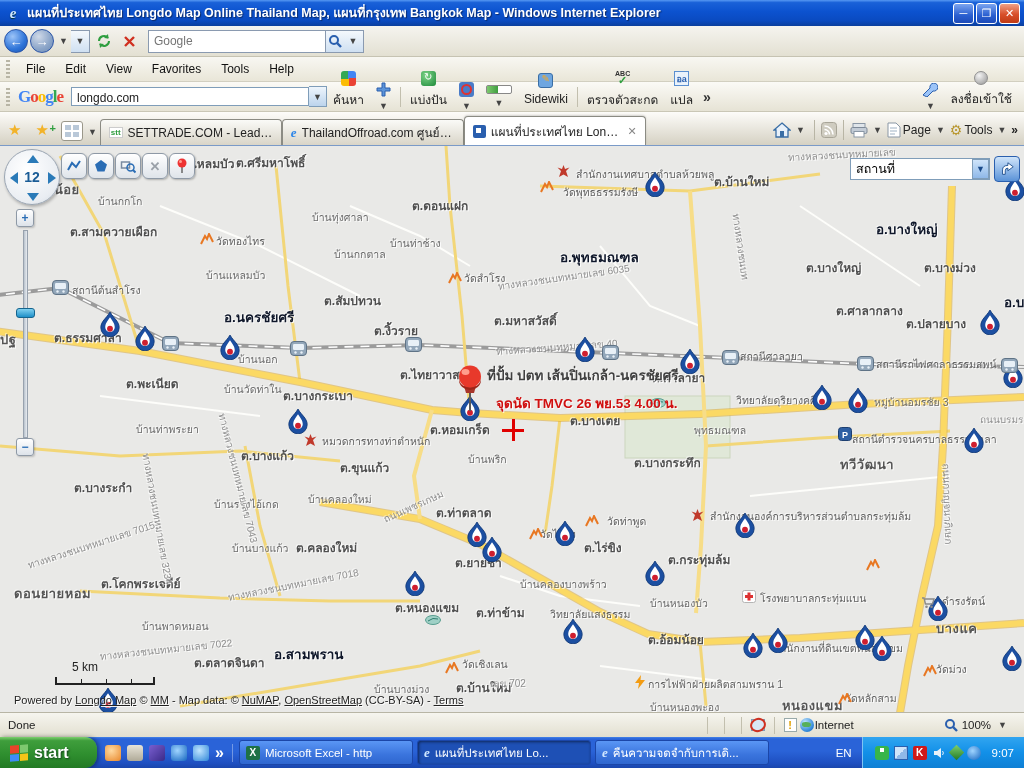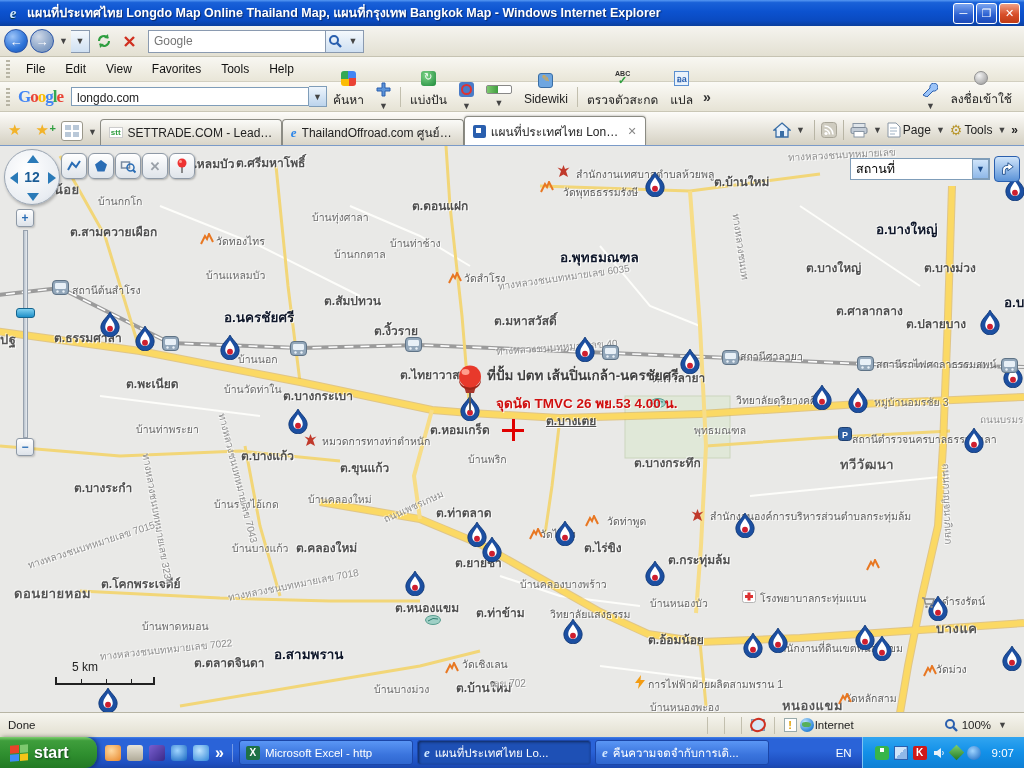--- a/index.html
+++ b/index.html
@@ -440,21 +440,21 @@
         <span class="lbl2 v" style="left: 238px; top: 205px;">บ้านนอก</span>
         <span class="lbl2 p" style="left: 740px; top: 202px;">สถานีศาลายา</span>
         <span class="lbl2 p" style="left: 876px; top: 210px;">สถานีรถไฟศาลาธรรมสพน์</span>
         <span class="lbl2 d" style="left: 652px; top: 222px;">ต.ศาลายา</span>
         <span class="lbl2 d" style="left: 400px; top: 219px;">ต.ไทยาวาส</span>
         <span class="lbl2 d" style="left: 126px; top: 228px;">ต.พะเนียด</span>
         <span class="lbl2 v" style="left: 224px; top: 235px;">บ้านวัดท่าใน</span>
         <span class="lbl2 d" style="left: 283px; top: 240px;">ต.บางกระเบา</span>
         <span class="lbl2 p" style="left: 736px; top: 246px;">วิทยาลัยดุริยางคศิลป์</span>
         <span class="lbl2 v" style="left: 874px; top: 248px;">หมู่บ้านอมรชัย 3</span>
-        <span class="lbl2 d" style="left: 546px; top: 265px; text-decoration: underline;">ต.บางเตย</span>
+        <span class="lbl2 d" style="left: 570px; top: 265px;">ต.บางเตย</span>
         <span class="lbl2 v" style="left: 694px; top: 276px;">พุทธมณฑล</span>
         <span class="lbl2 p" style="left: 852px; top: 285px;">สถานีตำรวจนครบาลธรรมศาลา</span>
         <span class="lbl2 d" style="left: 430px; top: 274px;">ต.หอมเกร็ด</span>
         <span class="lbl2 p" style="left: 322px; top: 287px;">หมวดการทางท่าตำหนัก</span>
         <span class="lbl2 d" style="left: 241px; top: 300px;">ต.บางแก้ว</span>
         <span class="lbl2 d" style="left: 340px; top: 312px;">ต.ขุนแก้ว</span>
         <span class="lbl2 d" style="left: 634px; top: 307px;">ต.บางกระทึก</span>
         <span class="lbl2 ar" style="left: 840px; top: 308px;">ทวีวัฒนา</span>
         <span class="lbl2 v" style="left: 136px; top: 275px;">บ้านท่าพระยา</span>
         <span class="lbl2 v" style="left: 468px; top: 305px;">บ้านพริก</span>
@@ -823,20 +823,21 @@
           </svg>
       </span>
     </div>
 
     <div class="scale-lbl">5 km</div>
     <div class="scalebar">
         <i style="left:24px"></i>
         <i style="left:49px"></i>
         <i style="left:74px"></i>
       </div>
+    <div class="attrib" id="attribution"><span>Powered by </span><u>Longdo Map</u><span> © </span><u>MM</u><span> - Map data: © </span><u>NuMAP</u><span>, </span><u>OpenStreetMap</u><span> (CC-BY-SA) - </span><u>Terms</u></div>
   </div>
 
   <div class="statusbar">
     <span class="done">Done</span>
     <span style="flex:1"></span>
     <span class="ssep"></span>
       <span class="ssep"></span>
       <span class="ssep"></span>
     <span class="sic">
         <span class="ic-noblock"></span>

